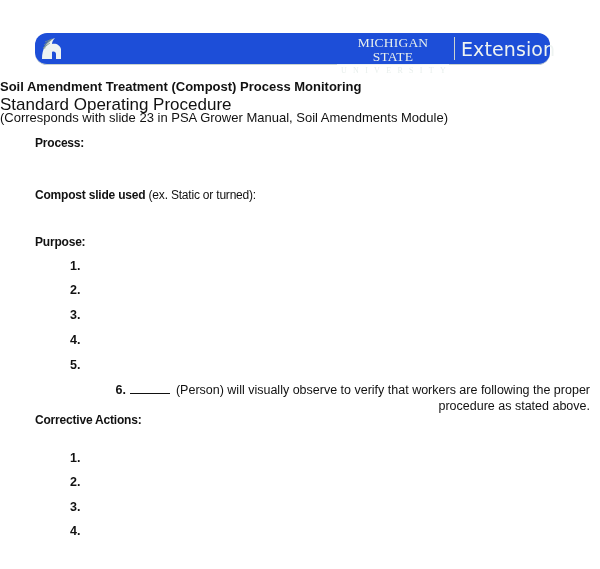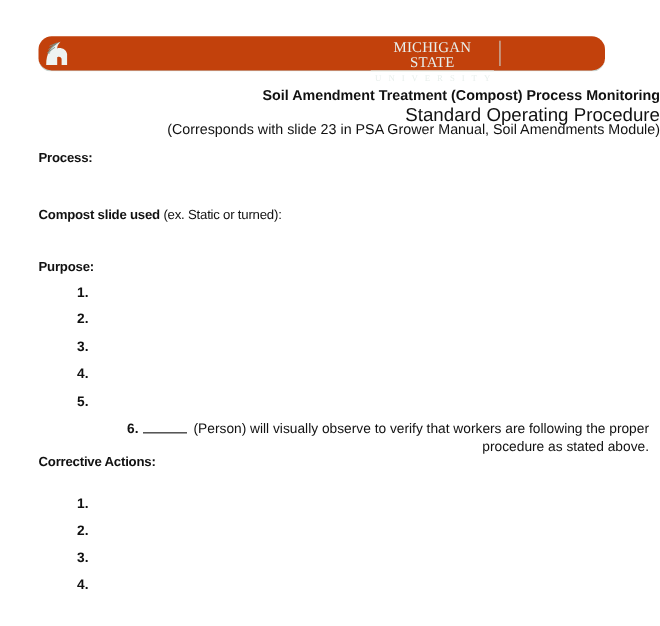--- a/index.html
+++ b/index.html
@@ -2,21 +2,21 @@
 <html><head>
   <meta charset="utf-8">
   <style>
     html, body { margin: 0; padding: 0; background: #ffffff; }
     body {
       width: 600px; height: 569px; position: relative; overflow: hidden;
       font-family: "Liberation Sans", sans-serif; color: #111;
     }
     .banner {
       position: absolute; left: 35px; top: 33px; width: 515px; height: 31px;
-      background: #c2410c; border-bottom: 1px solid #c9d3cf; border-radius: 12px;
+      background: #1d4ed8; border-bottom: 1px solid #c9d3cf; border-radius: 12px;
     }
     .logo {
       position: absolute; left: 4px; top: 2px; width: 26px; height: 27px;
     }
     .msu-wordmark {
       position: absolute; left: 302px; top: 3px; width: 112px; height: 26px;
       color: #e8efec; text-align: center;
     }
     .msu-top {
       font-family: "Liberation Serif", serif; font-size: 13.5px; line-height: 14px;
@@ -27,21 +27,21 @@
       font-family: "Liberation Serif", serif; font-size: 8px; letter-spacing: 6.3px;
       line-height: 10px; margin-top: 1px; padding-left: 4px;
     }
     .banner-divider {
       position: absolute; left: 419px; top: 4px; width: 1px; height: 23px; background: #c9d3cf;
     }
     .ext {
       position: absolute; left: 426px; top: 5px; font-size: 19px; color: #eef3f1;
       font-family: "DejaVu Sans", sans-serif; letter-spacing: 0.1px;
     }
-    .center { position: absolute; left: 0; width: 600px; text-align: right; }
+    .center { position: absolute; left: 0; width: 600px; text-align: left; }
     .title { top: 79px; font-size: 13px; font-weight: bold; }
     .subtitle { top: 95px; font-size: 17px; }
     .note { top: 110px; font-size: 13px; }
     .label {
       position: absolute; left: 35px; font-size: 12px; font-weight: bold; letter-spacing: -0.2px;
     }
     .label .normal { font-weight: normal; }
     .num {
       position: absolute; left: 70px; font-size: 12.5px; font-weight: bold;
     }
@@ -58,20 +58,21 @@
   <svg class="logo" viewBox="0 0 26 27">
     <path d="M3 24 C3 14 7 6 16 3 C14 5 13 7 13 9 C17 8 21 10 22 14 L22 24 L17 24 L17 19 C17 17 15 16 13 17 L13 24 Z" fill="#eef3f1"></path>
     <path d="M4 14 C6 8 10 4 16 3 C11 6 8 9 6 14 Z" fill="#7a9189" opacity="0.5"></path>
     <path d="M5 10 L12 5 M4 13 L11 8 M6 7 L13 4" stroke="#7a9189" stroke-width="0.8"></path>
   </svg>
   <div class="msu-wordmark">
     <div class="msu-top">MICHIGAN STATE</div>
     <div class="msu-bottom">UNIVERSITY</div>
   </div>
   <div class="banner-divider"></div>
+  <div class="ext">Extension</div>
 </div>
 
 <div class="center title">Soil Amendment Treatment (Compost) Process Monitoring</div>
 <div class="center subtitle">Standard Operating Procedure</div>
 <div class="center note">(Corresponds with slide 23 in PSA Grower Manual, Soil Amendments Module)</div>
 
 <div class="label" style="top:136px">Process:</div>
 
 <div class="label" style="top:188px">
   <span>Compost slide used</span><span class="normal"> (ex. Static or turned):</span>

